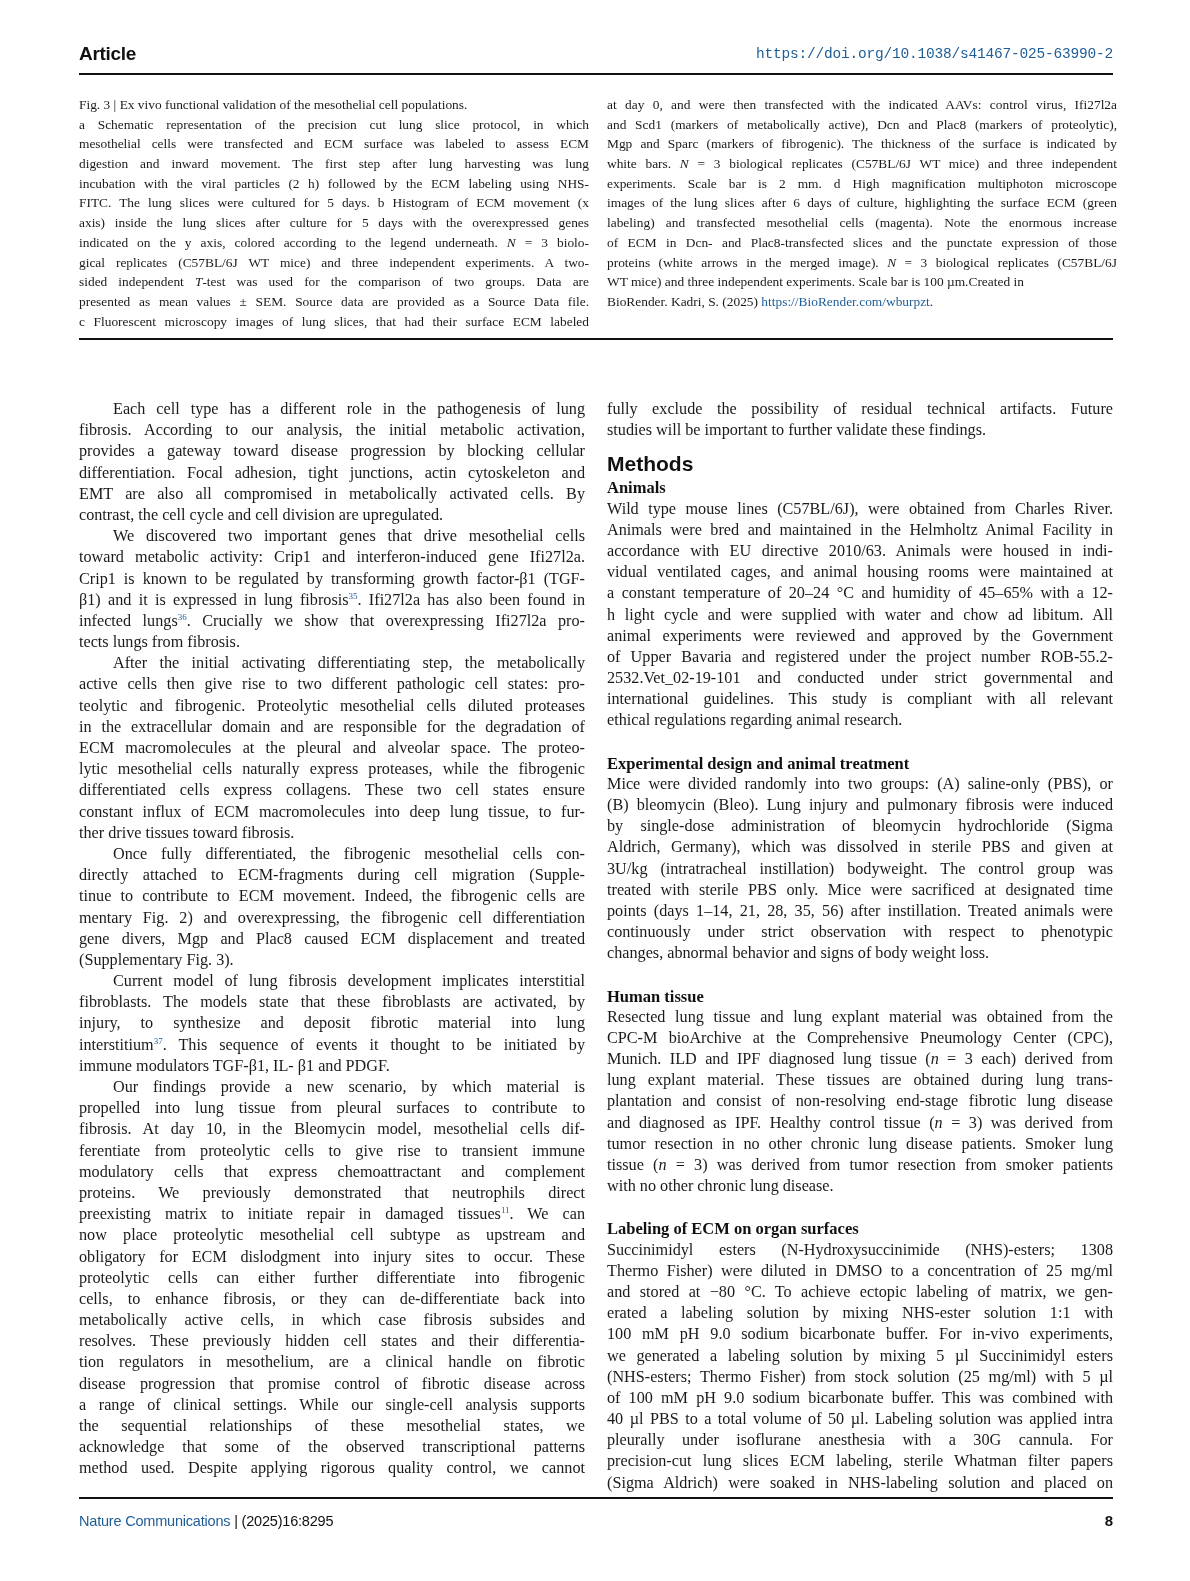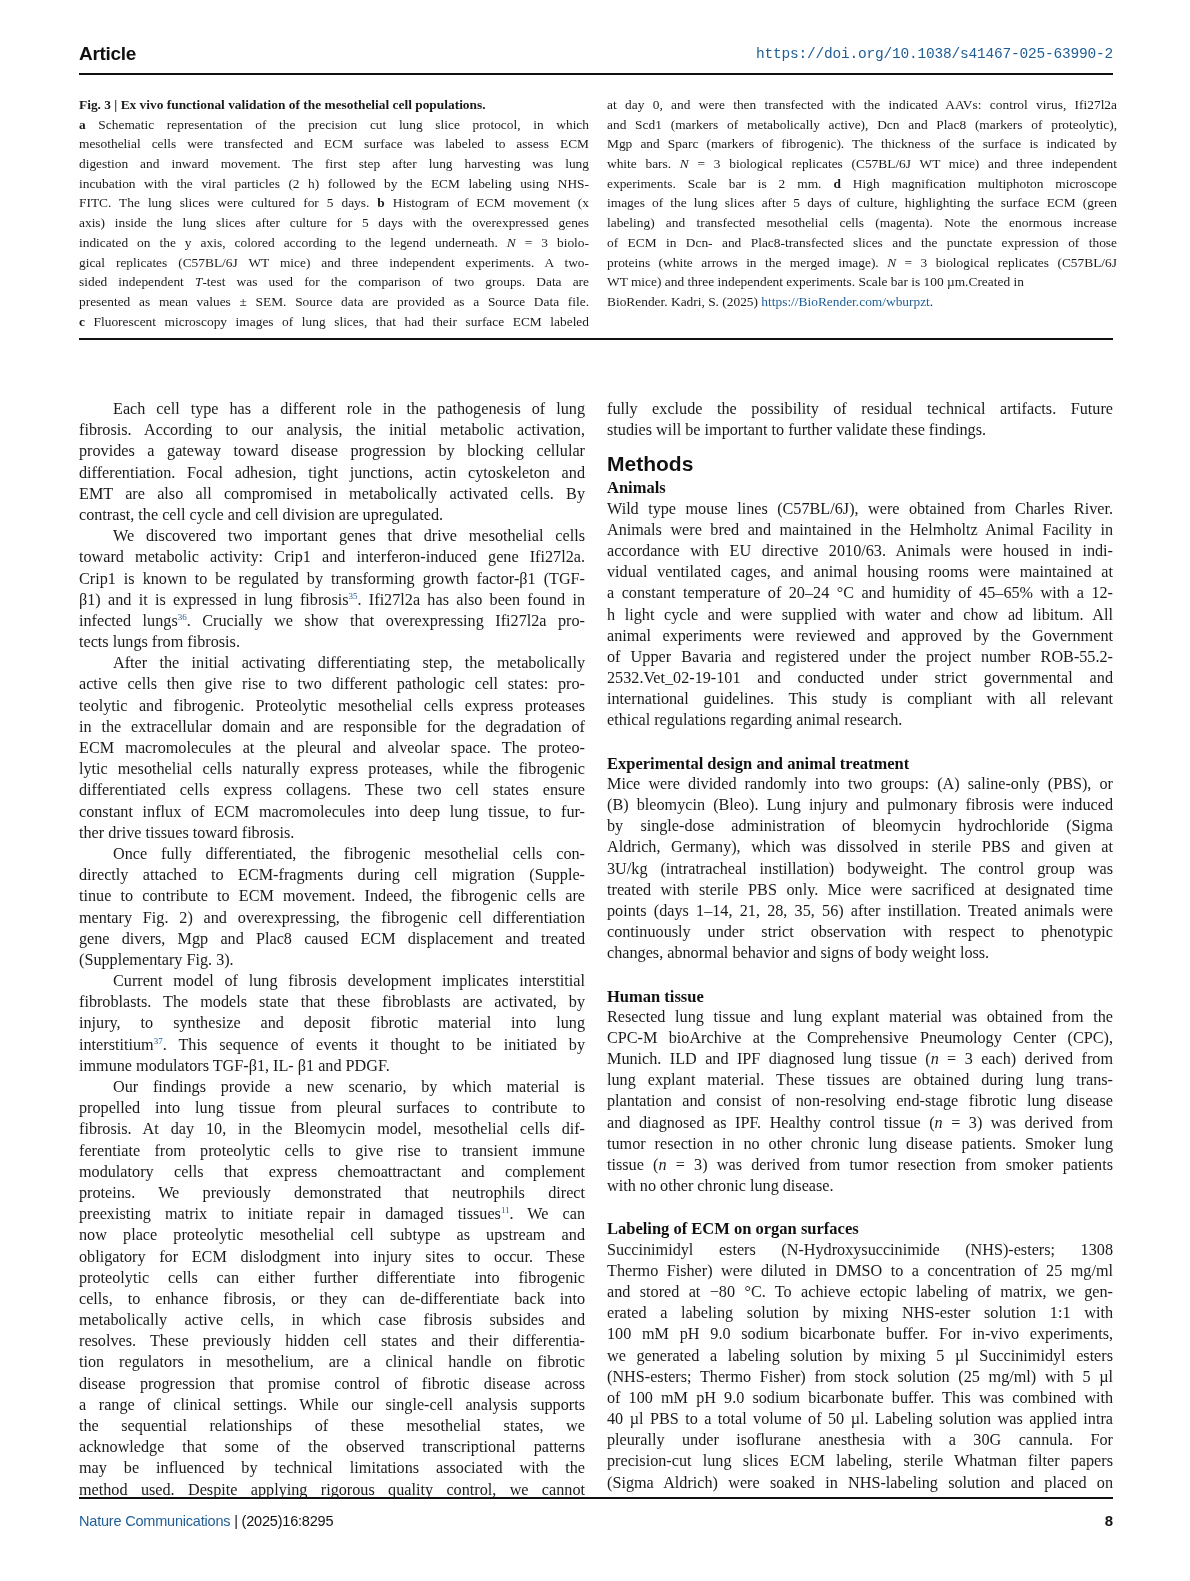--- a/index.html
+++ b/index.html
@@ -17,21 +17,21 @@
   .cap-col.right { left: 607px; }
   .cap-line { white-space: nowrap; display: block; height: 19.7px; }
   .cap-line.just { text-align: justify; text-align-last: justify; }
 
   .body-col { position: absolute; top: 371px; width: 506px; font-family: "Liberation Serif", serif; font-size: 16.2px; line-height: 21.2px; color: #1a1a1a; margin-top: 28px; }
   .body-col.left { left: 79px; }
   .body-col.right { left: 607px; }
   .ln { display: block; white-space: nowrap; height: 21.2px; }
   .ln.just { text-align: justify; text-align-last: justify; }
   .ln.indent { padding-left: 34px; }
-  .bold { font-weight: bold; }
+  .bold { font-weight: normal; }
   .ital { font-style: italic; }
   .sup { font-size: 9px; vertical-align: super; line-height: 0; color: #1f5d96; }
   .link { color: #1f5d96; }
 
   .h-methods { display: block; font-family: "Liberation Sans", sans-serif; font-weight: bold; font-size: 21px; line-height: 26px; height: 26px; color: #111; margin-top: 10px; }
   .h-sub { display: block; font-family: "Liberation Serif", serif; font-weight: bold; font-size: 16.5px; line-height: 21.2px; height: 21.2px; color: #111; }
   .gap { display: block; height: 21px; }
 
   .foot-left { position: absolute; left: 79px; top: 1513px; font-family: "Liberation Sans", sans-serif; font-size: 14.5px; color: #111; letter-spacing: -0.2px; }
   .foot-left .journal { color: #1f5d96; margin-top: 6px; }
@@ -58,21 +58,21 @@
       <span class="cap-line just">sided independent <span class="ital">T</span>-test was used for the comparison of two groups. Data are</span>
       <span class="cap-line just">presented as mean values ± SEM. Source data are provided as a Source Data file.</span>
       <span class="cap-line just"><span class="bold">c</span> Fluorescent microscopy images of lung slices, that had their surface ECM labeled</span>
     </div>
   <div class="cap-col right" id="cap-right">
       <span class="cap-line just">at day 0, and were then transfected with the indicated AAVs: control virus, Ifi27l2a</span>
       <span class="cap-line just">and Scd1 (markers of metabolically active), Dcn and Plac8 (markers of proteolytic),</span>
       <span class="cap-line just">Mgp and Sparc (markers of fibrogenic). The thickness of the surface is indicated by</span>
       <span class="cap-line just">white bars. <span class="ital">N</span> = 3 biological replicates (C57BL/6J WT mice) and three independent</span>
       <span class="cap-line just">experiments. Scale bar is 2 mm. <span class="bold">d</span> High magnification multiphoton microscope</span>
-      <span class="cap-line just">images of the lung slices after 5 days of culture, highlighting the surface ECM (green</span>
+      <span class="cap-line just">images of the lung slices after 6 days of culture, highlighting the surface ECM (green</span>
       <span class="cap-line just">labeling) and transfected mesothelial cells (magenta). Note the enormous increase</span>
       <span class="cap-line just">of ECM in Dcn- and Plac8-transfected slices and the punctate expression of those</span>
       <span class="cap-line just">proteins (white arrows in the merged image). <span class="ital">N</span> = 3 biological replicates (C57BL/6J</span>
       <span class="cap-line">WT mice) and three independent experiments. Scale bar is 100 µm.Created in</span>
       <span class="cap-line">BioRender. Kadri, S. (2025) <a class="link">https://BioRender.com/wburpzt</a>.</span>
     </div>
   <div class="rule-cap"></div>
 
   <div class="body-col left" id="body-left">
       <span class="ln just indent">Each cell type has a different role in the pathogenesis of lung</span>
@@ -82,21 +82,21 @@
       <span class="ln just">EMT are also all compromised in metabolically activated cells. By</span>
       <span class="ln">contrast, the cell cycle and cell division are upregulated.</span>
       <span class="ln just indent">We discovered two important genes that drive mesothelial cells</span>
       <span class="ln just">toward metabolic activity: Crip1 and interferon-induced gene Ifi27l2a.</span>
       <span class="ln just">Crip1 is known to be regulated by transforming growth factor-β1 (TGF-</span>
       <span class="ln just">β1) and it is expressed in lung fibrosis<a class="sup">35</a>. Ifi27l2a has also been found in</span>
       <span class="ln just">infected lungs<a class="sup">36</a>. Crucially we show that overexpressing Ifi27l2a pro-</span>
       <span class="ln">tects lungs from fibrosis.</span>
       <span class="ln just indent">After the initial activating differentiating step, the metabolically</span>
       <span class="ln just">active cells then give rise to two different pathologic cell states: pro-</span>
-      <span class="ln just">teolytic and fibrogenic. Proteolytic mesothelial cells express proteases</span>
+      <span class="ln just">teolytic and fibrogenic. Proteolytic mesothelial cells diluted proteases</span>
       <span class="ln just">in the extracellular domain and are responsible for the degradation of</span>
       <span class="ln just">ECM macromolecules at the pleural and alveolar space. The proteo-</span>
       <span class="ln just">lytic mesothelial cells naturally express proteases, while the fibrogenic</span>
       <span class="ln just">differentiated cells express collagens. These two cell states ensure</span>
       <span class="ln just">constant influx of ECM macromolecules into deep lung tissue, to fur-</span>
       <span class="ln">ther drive tissues toward fibrosis.</span>
       <span class="ln just indent">Once fully differentiated, the fibrogenic mesothelial cells con-</span>
       <span class="ln just">directly attached to ECM-fragments during cell migration (Supple-</span>
       <span class="ln just">tinue to contribute to ECM movement. Indeed, the fibrogenic cells are</span>
       <span class="ln just">mentary Fig. 2) and overexpressing, the fibrogenic cell differentiation</span>
@@ -118,21 +118,20 @@
       <span class="ln just">obligatory for ECM dislodgment into injury sites to occur. These</span>
       <span class="ln just">proteolytic cells can either further differentiate into fibrogenic</span>
       <span class="ln just">cells, to enhance fibrosis, or they can de-differentiate back into</span>
       <span class="ln just">metabolically active cells, in which case fibrosis subsides and</span>
       <span class="ln just">resolves. These previously hidden cell states and their differentia-</span>
       <span class="ln just">tion regulators in mesothelium, are a clinical handle on fibrotic</span>
       <span class="ln just">disease progression that promise control of fibrotic disease across</span>
       <span class="ln just">a range of clinical settings. While our single-cell analysis supports</span>
       <span class="ln just">the sequential relationships of these mesothelial states, we</span>
       <span class="ln just">acknowledge that some of the observed transcriptional patterns</span>
-      <span class="ln just">may be influenced by technical limitations associated with the</span>
       <span class="ln just">method used. Despite applying rigorous quality control, we cannot</span>
     </div>
   <div class="body-col right" id="body-right">
       <span class="ln just">fully exclude the possibility of residual technical artifacts. Future</span>
       <span class="ln">studies will be important to further validate these findings.</span>
       <span class="h-methods">Methods</span>
       <span class="h-sub">Animals</span>
       <span class="ln just">Wild type mouse lines (C57BL/6J), were obtained from Charles River.</span>
       <span class="ln just">Animals were bred and maintained in the Helmholtz Animal Facility in</span>
       <span class="ln just">accordance with EU directive 2010/63. Animals were housed in indi-</span>

